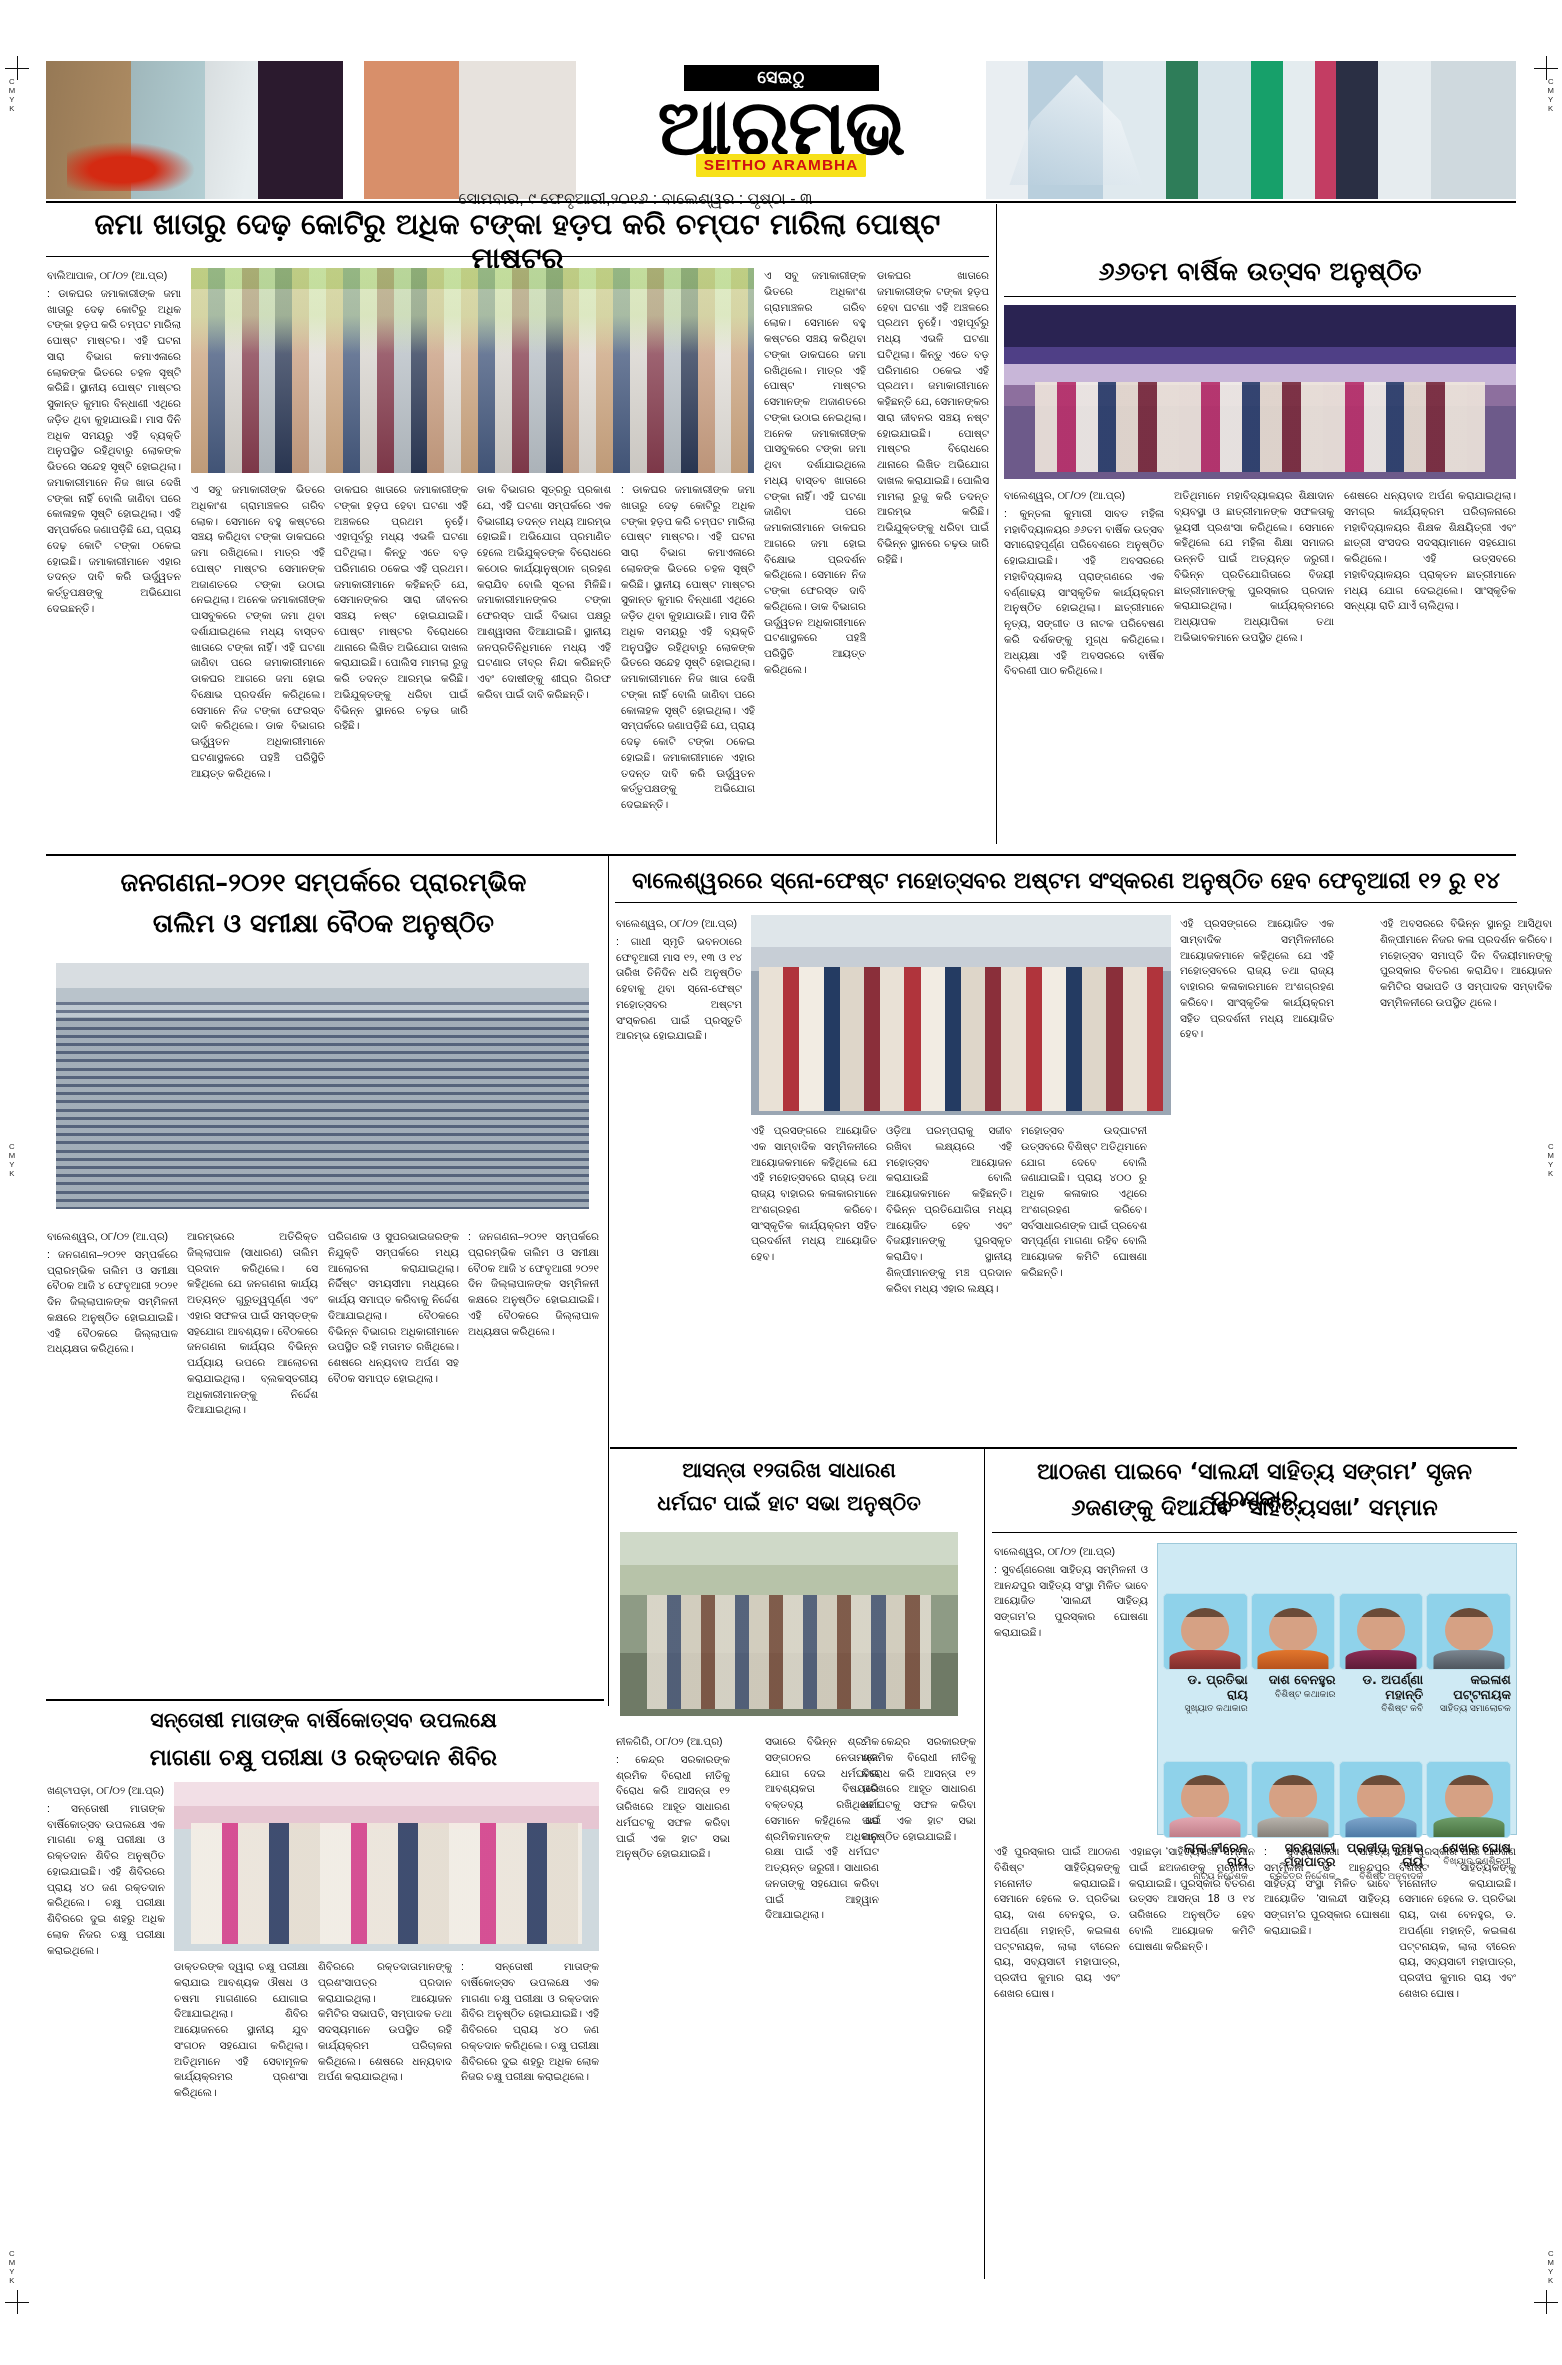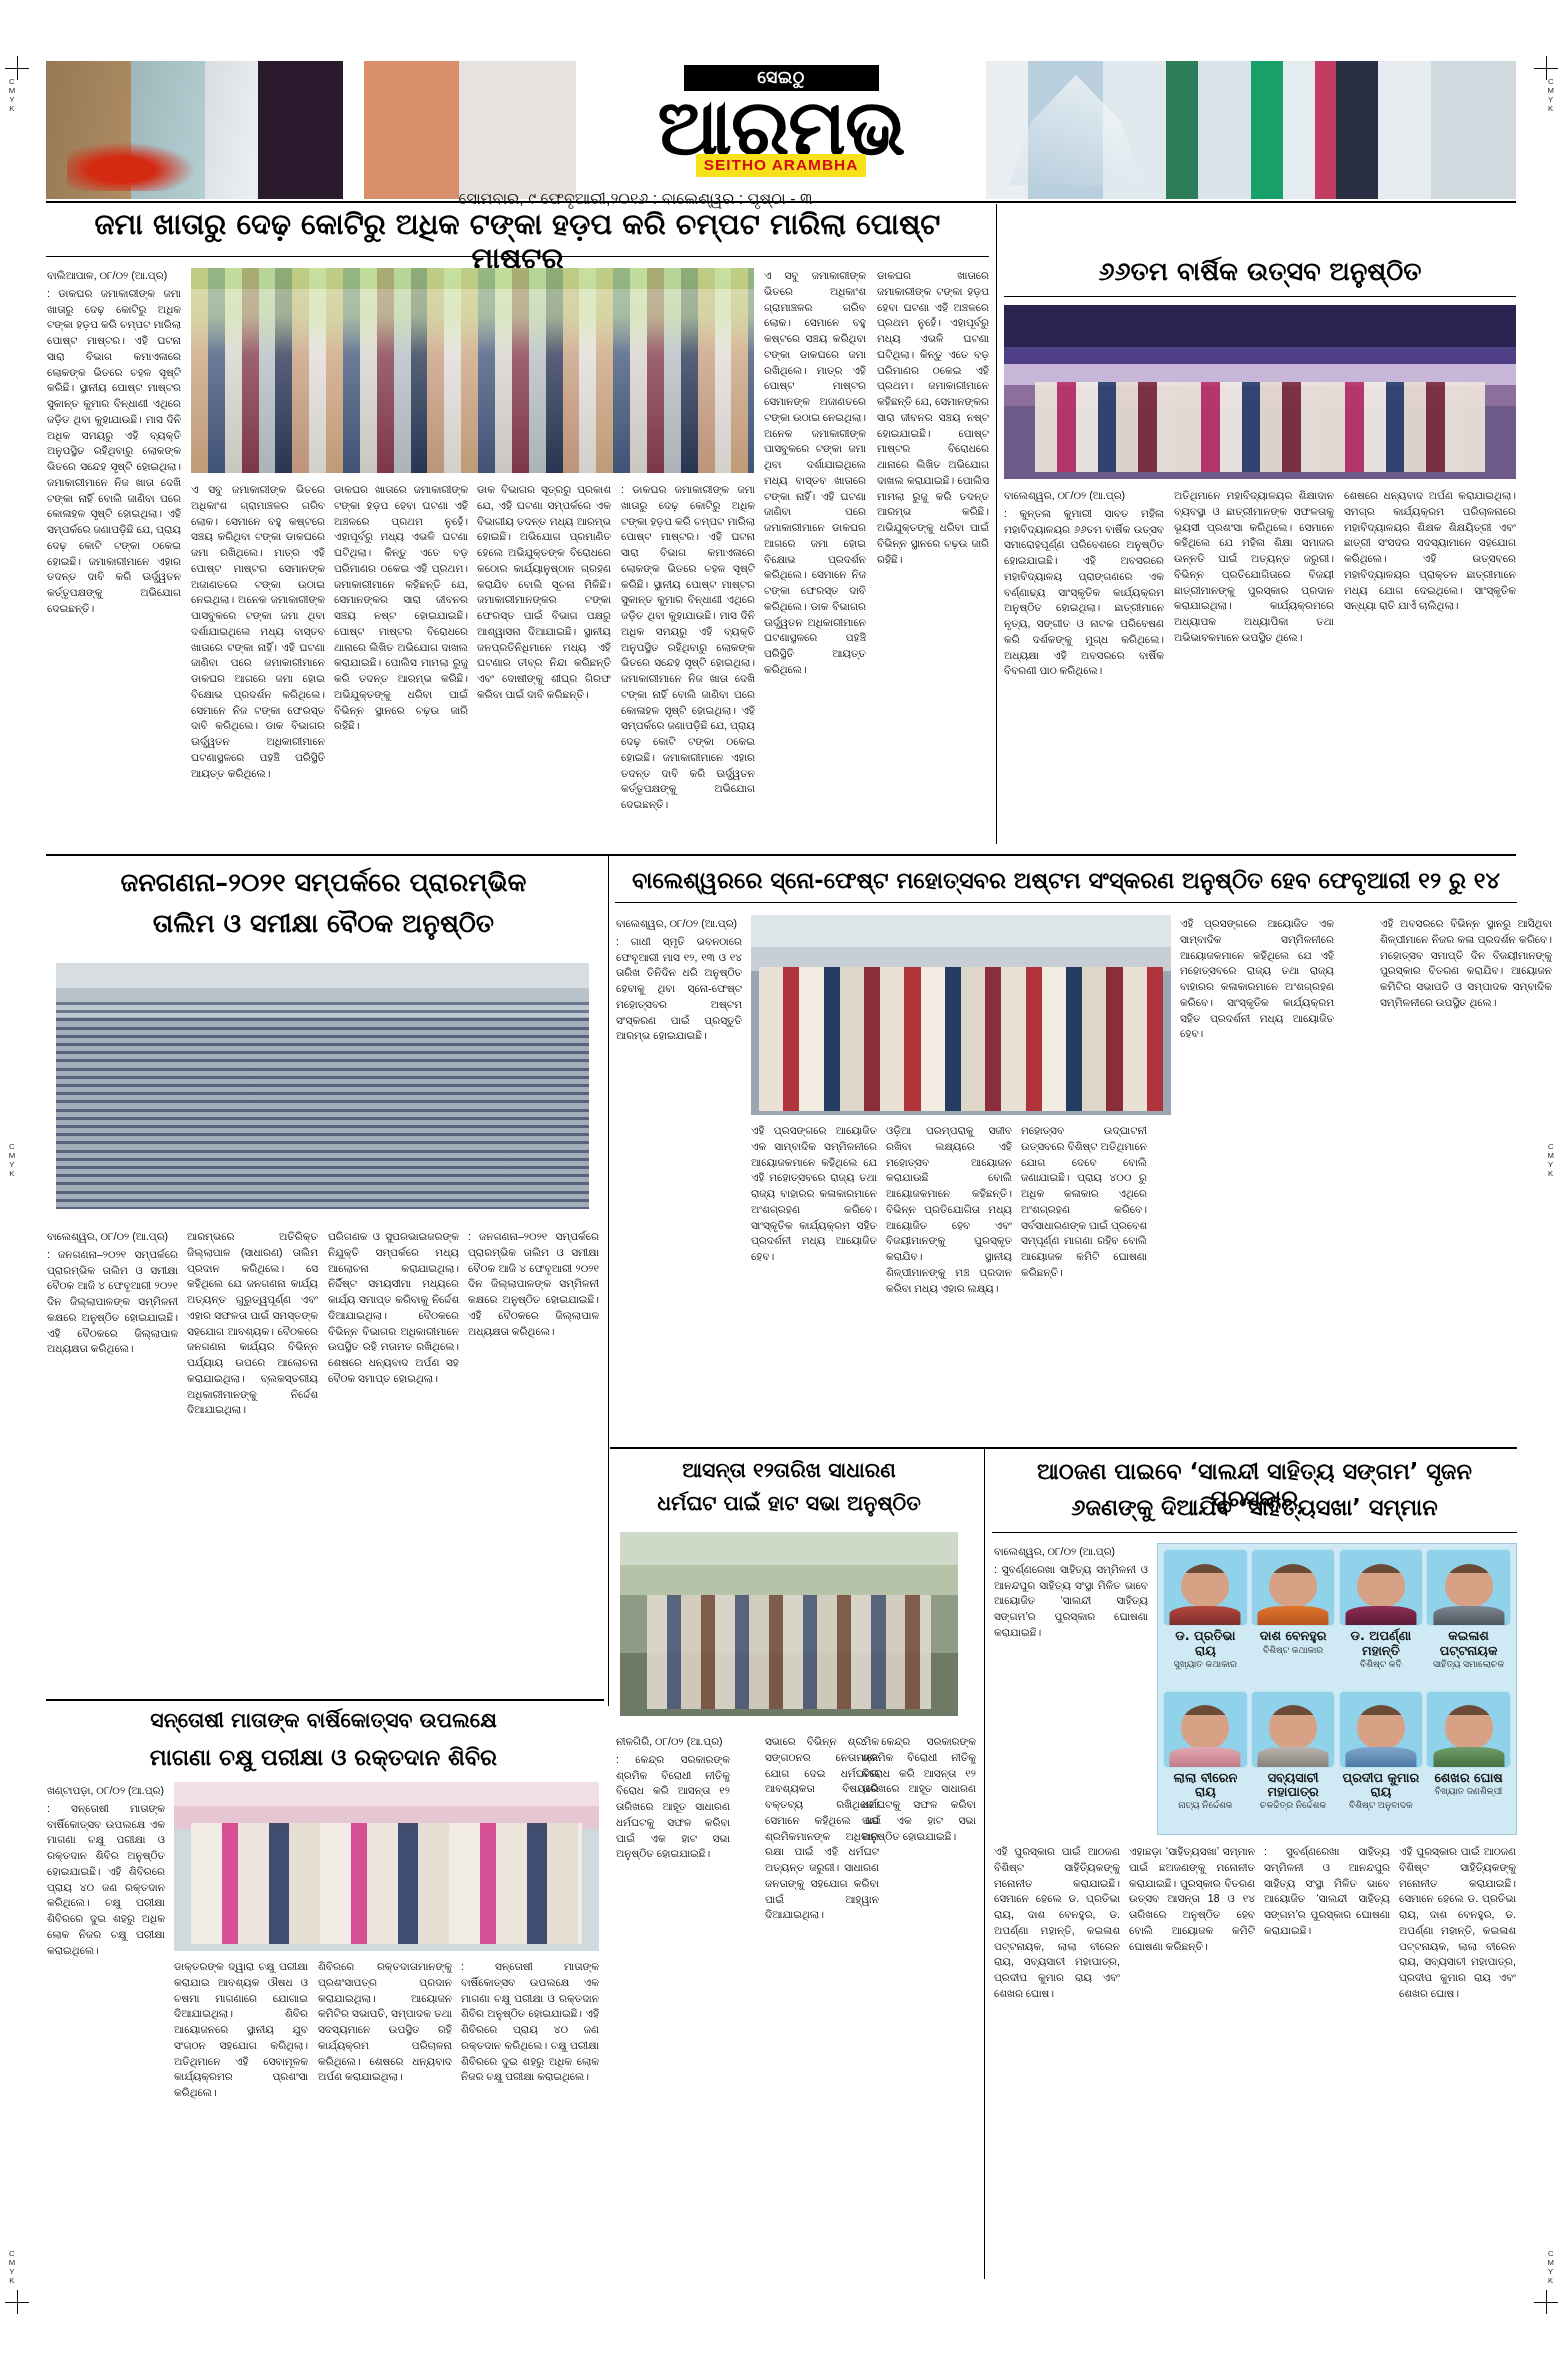--- a/index.html
+++ b/index.html
@@ -196,21 +196,21 @@
     opacity:.9;
   }
 
   
   .award-grid {
     position: absolute;
     background: #cfeaf4; border: 0.5px solid #9dc9da;
     display: grid; grid-template-columns: repeat(4, 1fr);
     gap: 3.1px 3.1px; padding: 5.1px;
   }
-  .award-cell { text-align: center; }
+  .award-cell { text-align: right; margin-top: 44px; }
   .award-photo {
     width: 100%; height: 77px; border-radius: 5.1px; overflow: hidden;
     background: #8fd2ea; position: relative; border: 0.5px solid #bfe2ef;
   }
   .award-photo::before {
     content:""; position:absolute; left:50%; top:18%;
     width:58%; height:58%; transform: translateX(-50%);
     border-radius: 50% 50% 46% 46%;
     background: linear-gradient(180deg, #6b4b38 0 22%, #d6a184 22% 100%);
   }

